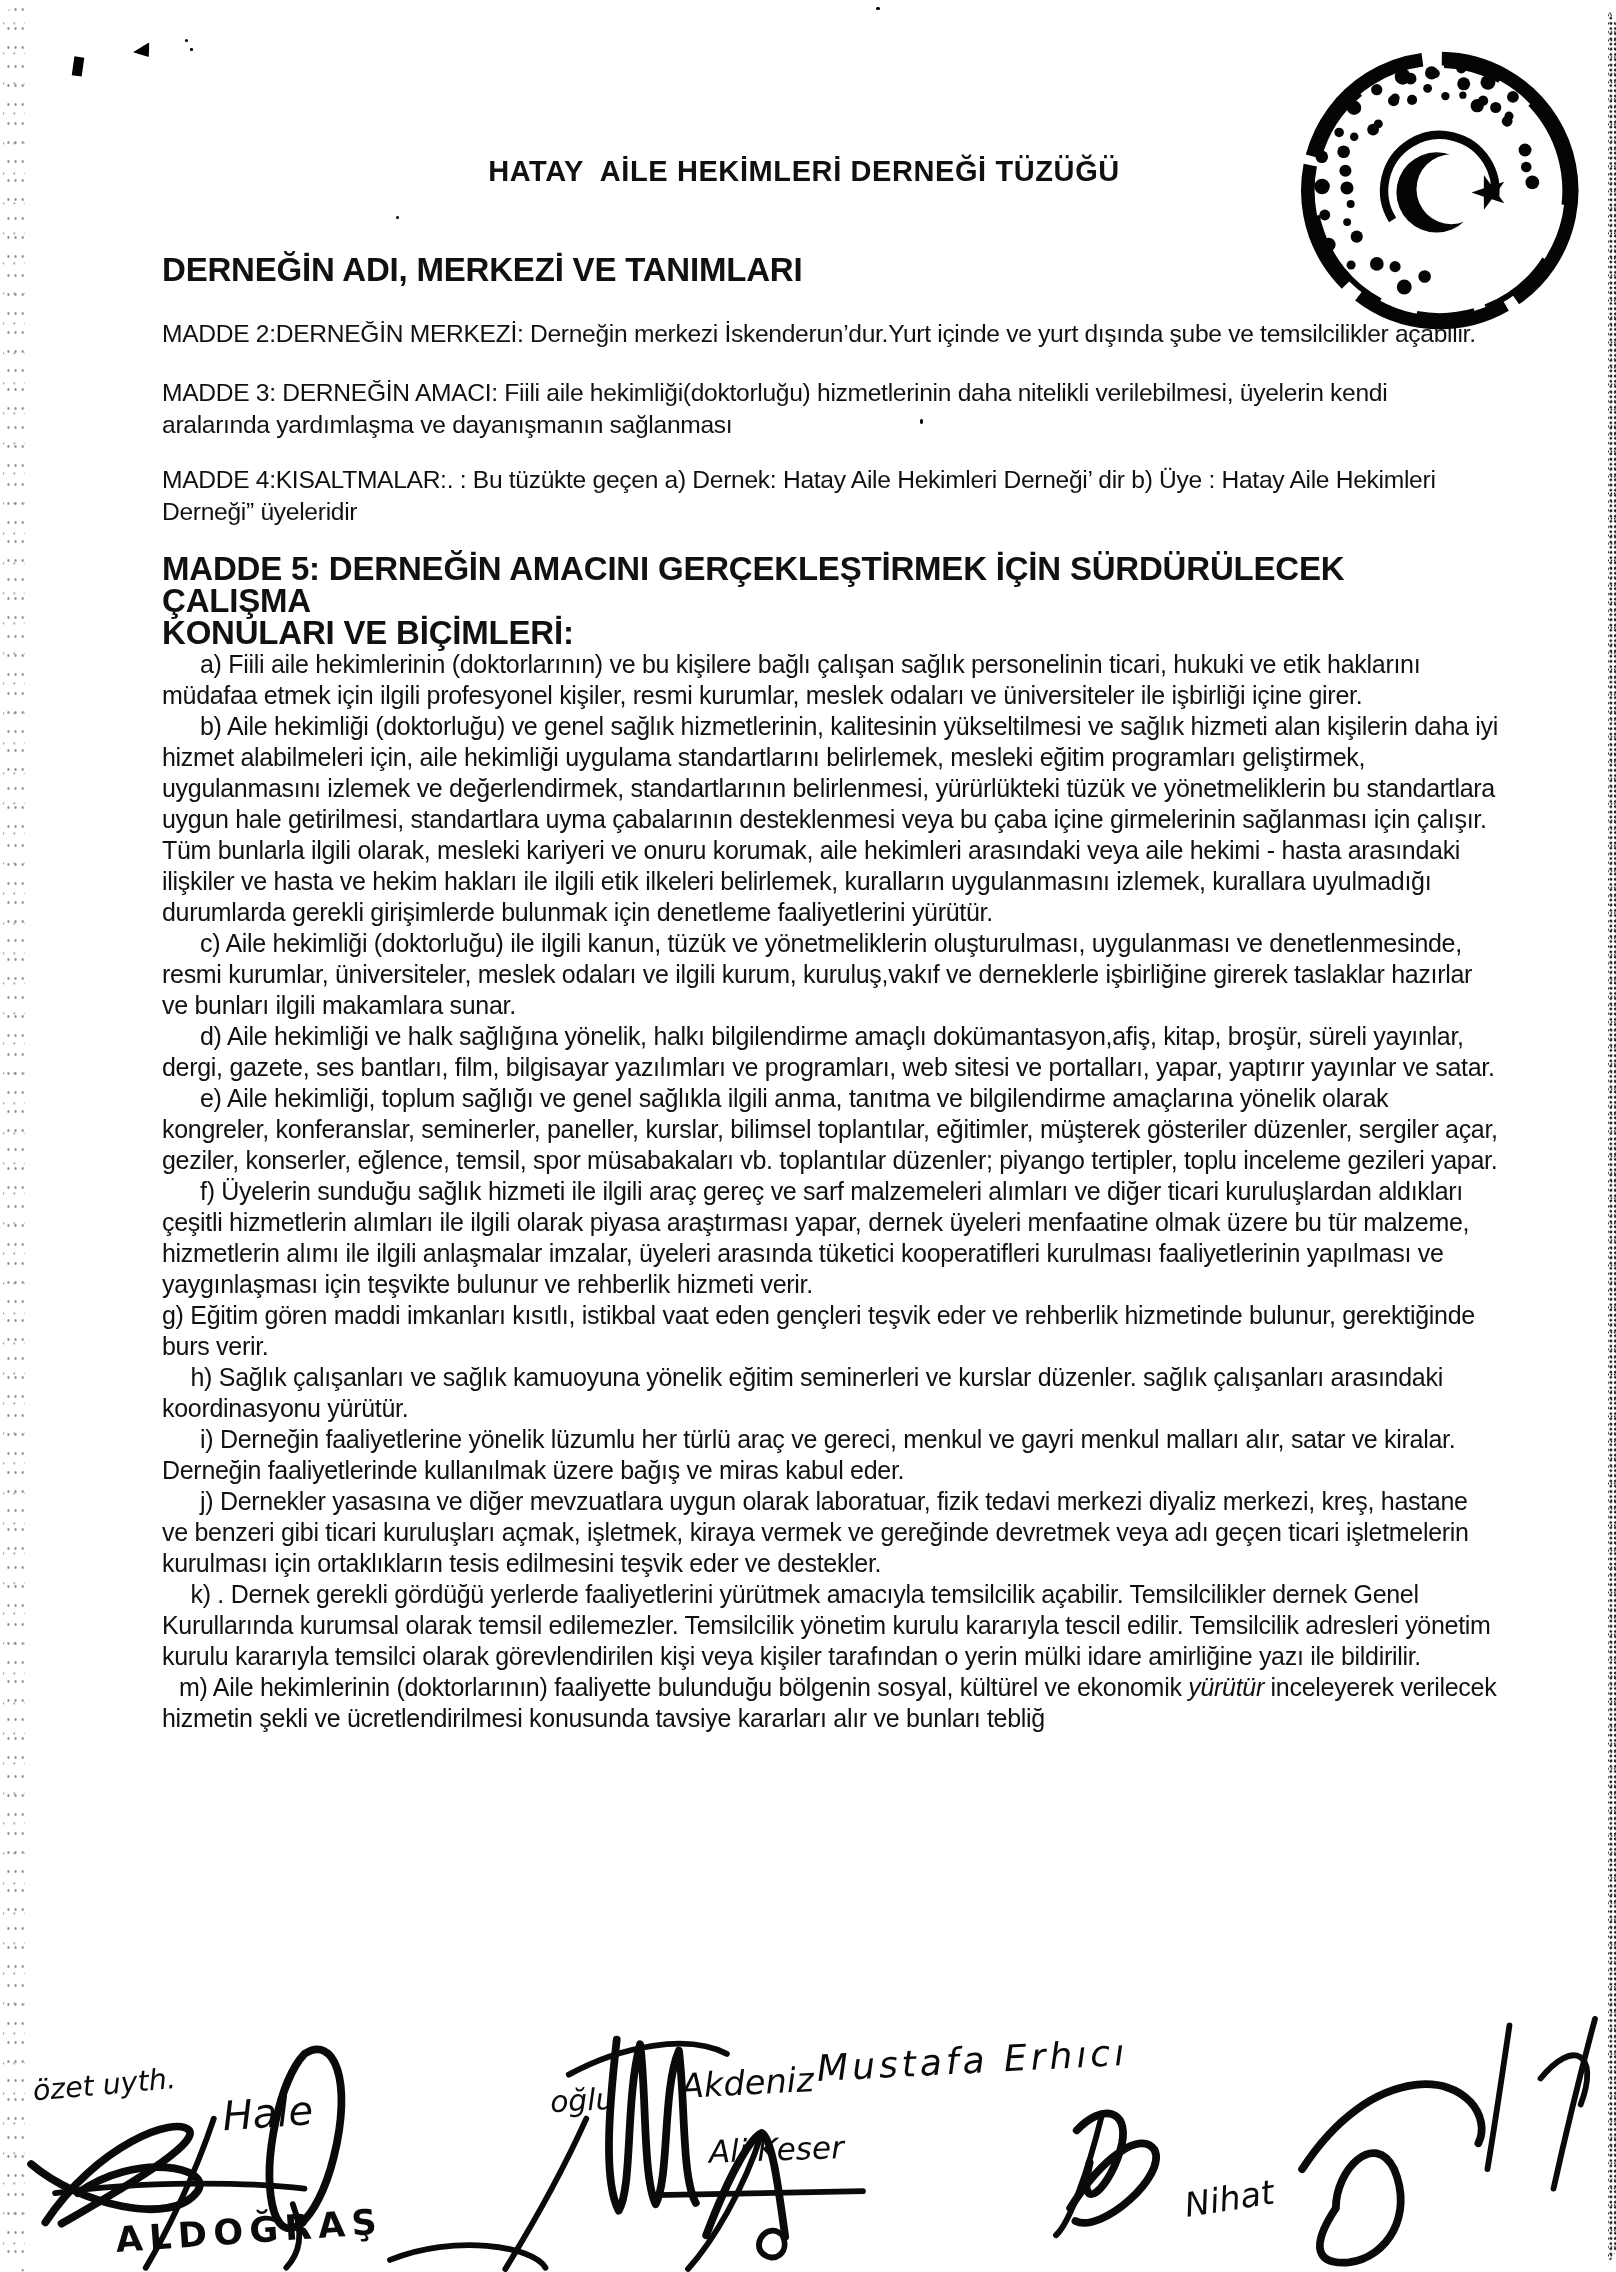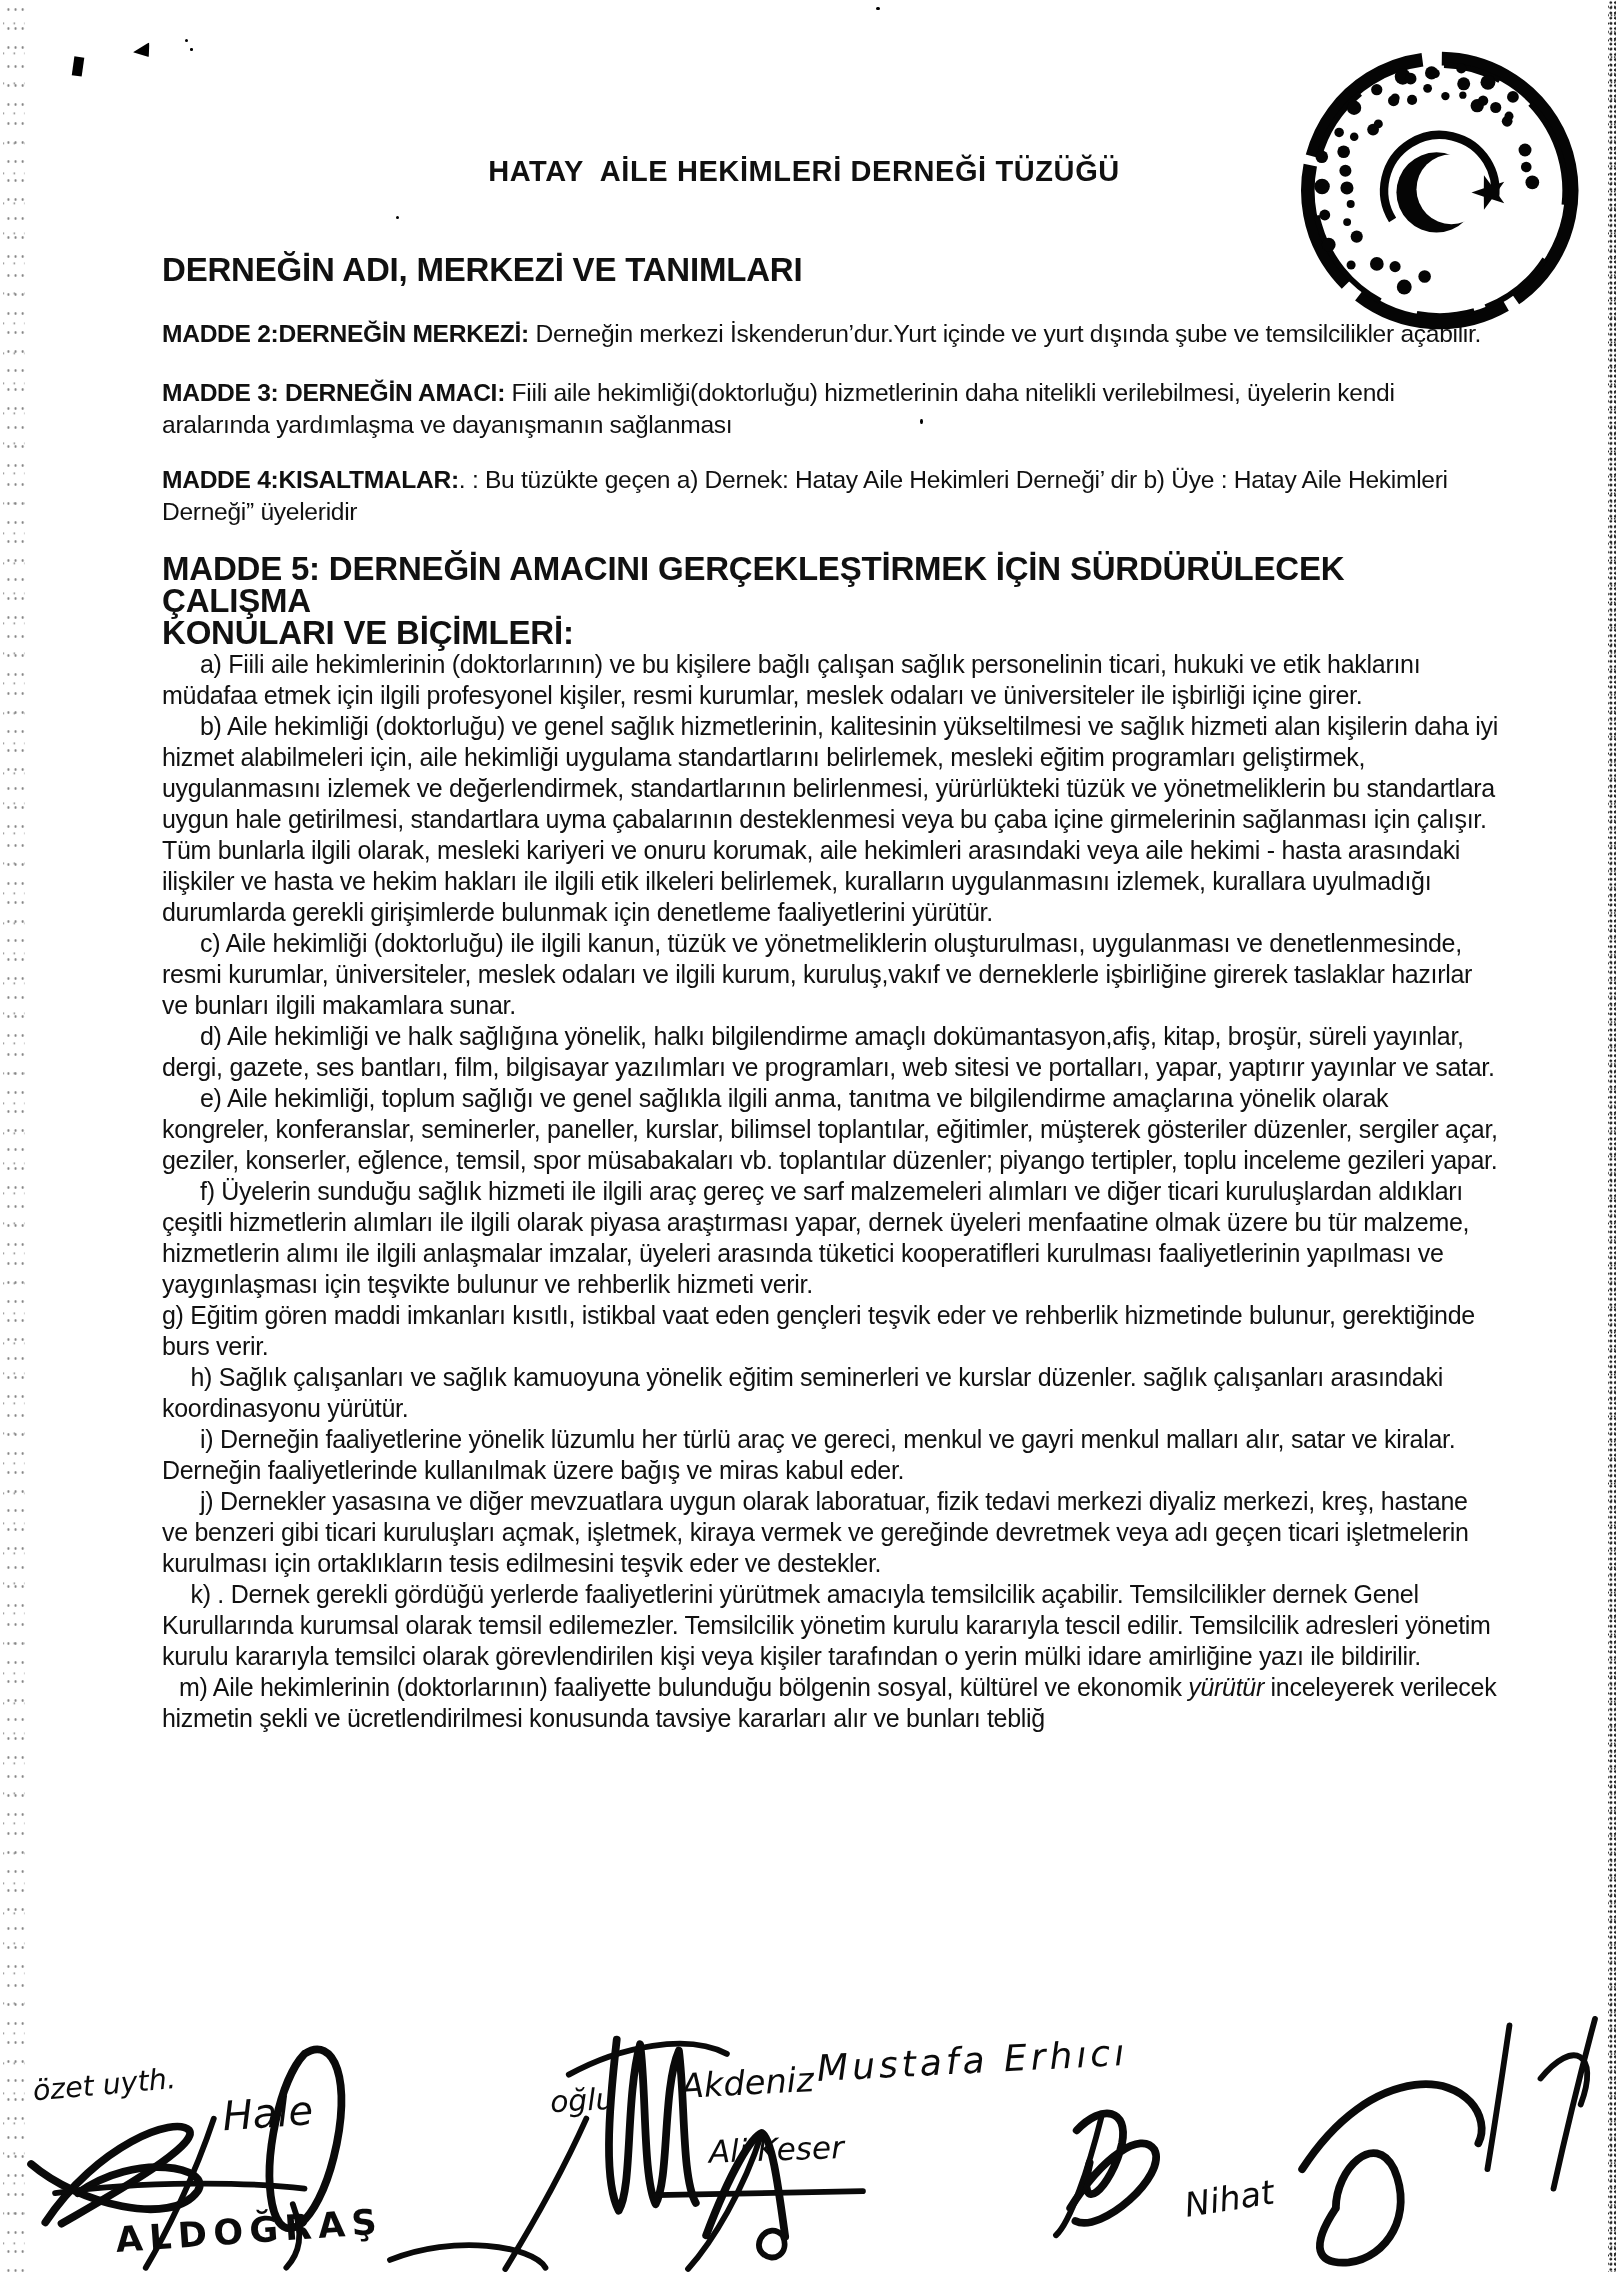--- a/index.html
+++ b/index.html
@@ -1,23 +1,23 @@
 <!DOCTYPE html>
 <html style="font-size:10.4px"><head>
 <meta charset="utf-8">
 <style>
   html,body{margin:0;padding:0;background:#ffffff;}
   .page{position:relative;width:1617px;height:2273px;background:#fff;overflow:hidden;
-        font-family:"Liberation Sans",sans-serif;color:#111;}
+        font-family:"Liberation Sans",sans-serif;color:#111;border-radius:32px;}
   .content{position:absolute;left:162px;top:153px;width:1336px;}
   .title{font-weight:bold;font-size:29px;line-height:36px;text-align:center;letter-spacing:0.6px;
          white-space:pre-wrap;transform:translateX(-26px);}
   .hd{font-weight:bold;font-size:33px;line-height:32px;letter-spacing:-0.2px;}
   .madde{font-size:24.6px;line-height:32px;letter-spacing:-0.3px;margin:0;}
-  .lbl{font-weight:bold;}
+  .lbl{font-weight:normal;}
   .item{font-size:25px;line-height:31px;letter-spacing:-0.3px;margin:0;}
   .ind{text-indent:38px;}
   .ind-sm{text-indent:28.5px;}
   .ind-xs{text-indent:17px;}
   .sp100{height:65px;} .sp50{height:32px;} .sp42{height:27px;} .sp36{height:23px;} .sp38{height:24.6px;}
   
   .noise-left{position:absolute;left:2.6px;top:0;width:22px;height:2273px;
     background-image:radial-gradient(circle,#222 1px,transparent 1.4px),
                      radial-gradient(circle,#333 0.8px,transparent 1.2px);
     background-size:7.1px 19px,11px 30px;background-position:1.9px 0,5.8px 8.4px;opacity:.55;}

